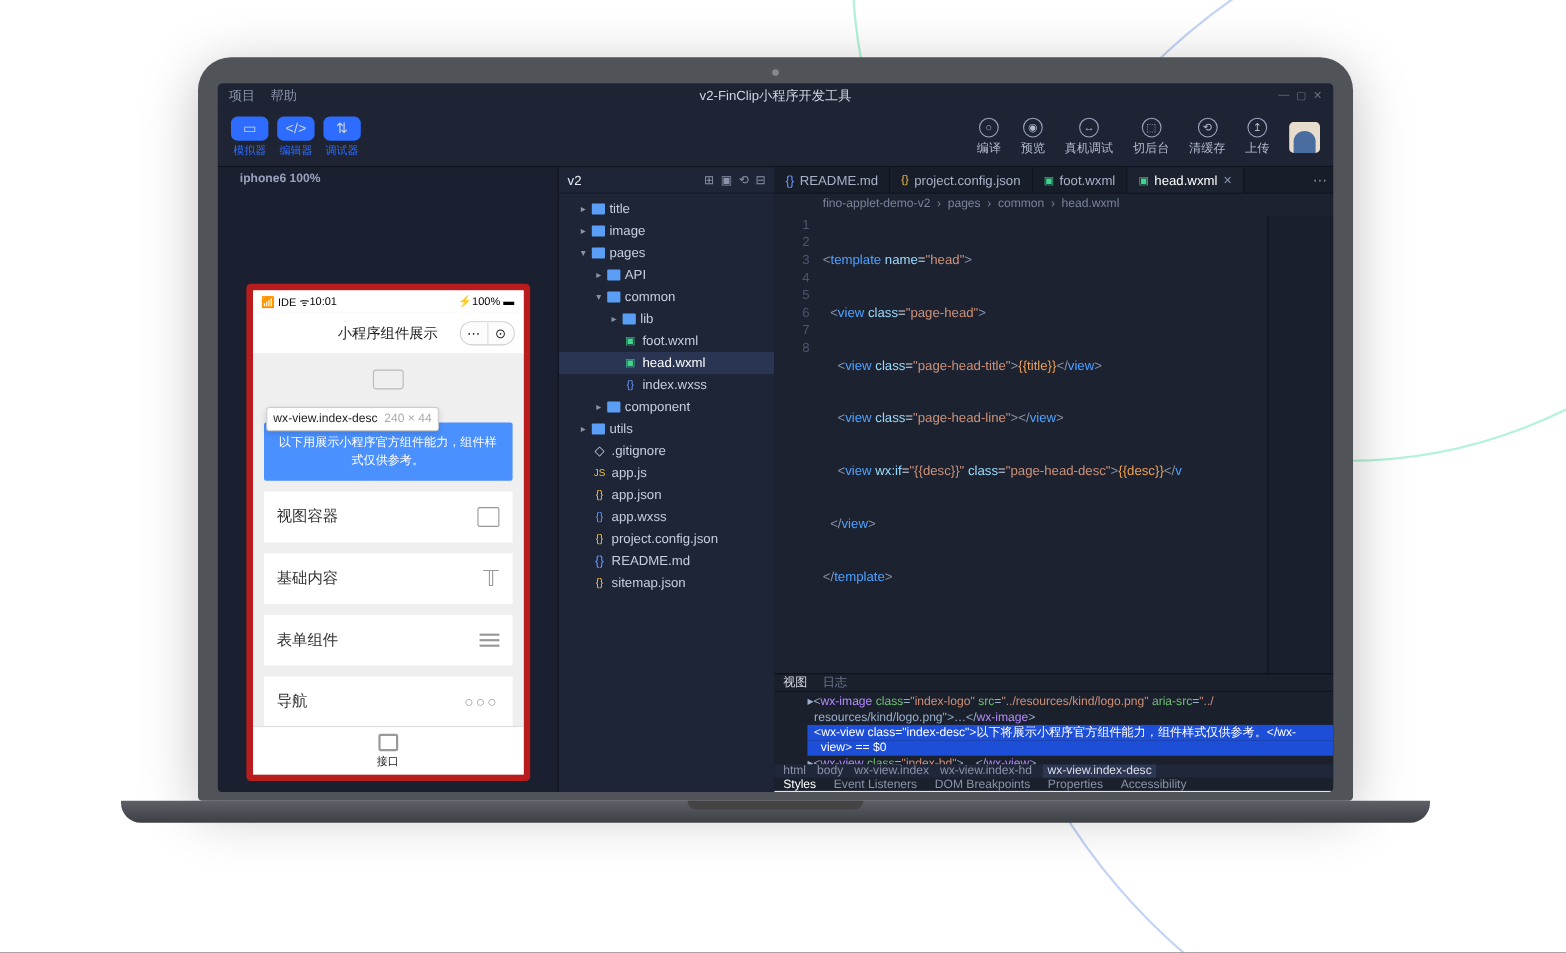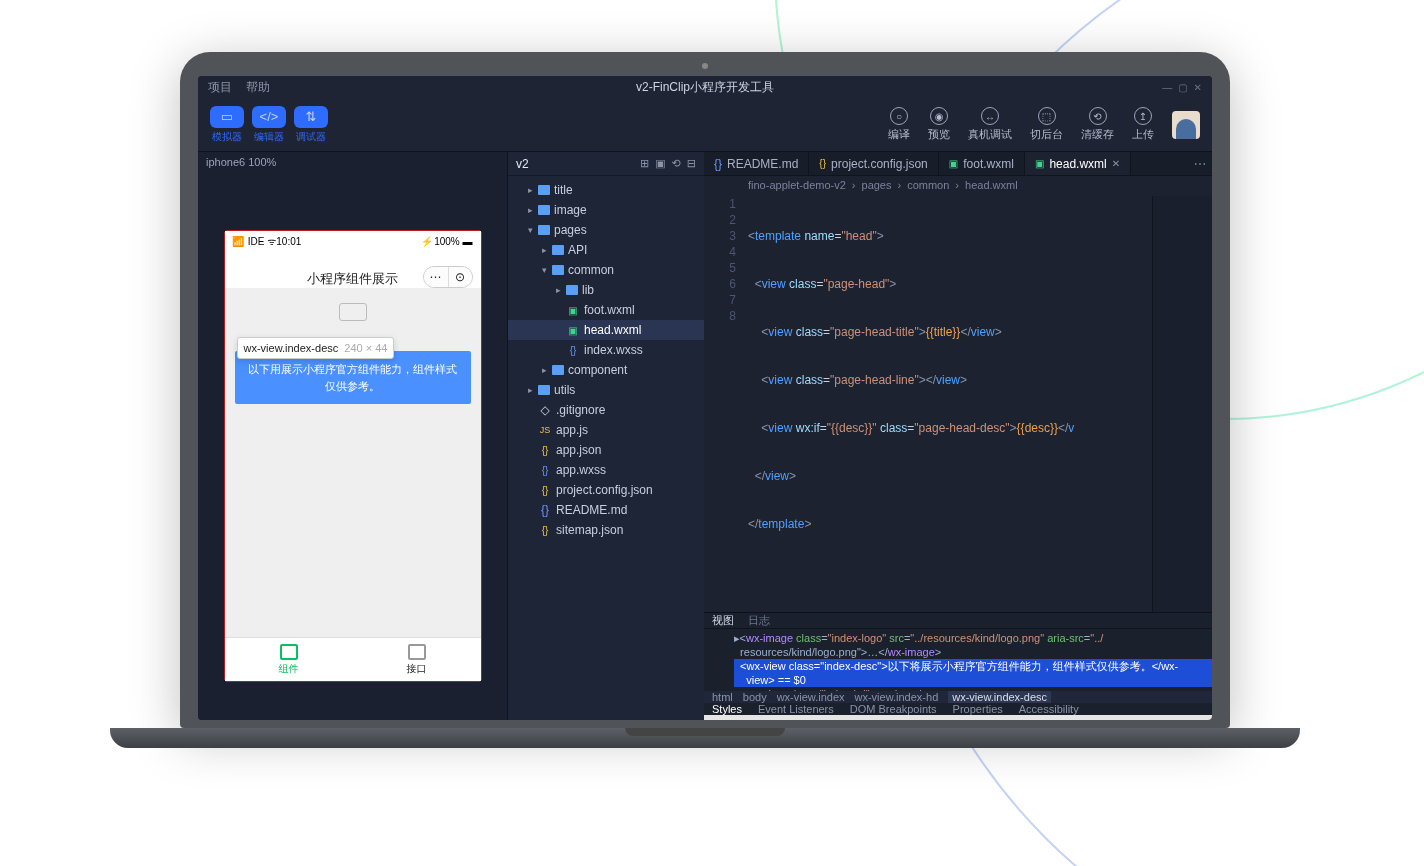--- a/index.html
+++ b/index.html
@@ -31,26 +31,26 @@
 .tbright { margin-left: auto; display: flex; gap: 18px; align-items: center; }
 .tbicon { display: flex; flex-direction: column; align-items: center; gap: 2px; color: #b4bbd0; font-size: 11px; }
 .tbicon .ic { width: 18px; height: 18px; border: 1.5px solid #9aa3bd; border-radius: 50%; display: flex; align-items: center; justify-content: center; font-size: 10px; }
 .avatar { width: 28px; height: 28px; background: #e8dccc; border-radius: 4px; display: flex; align-items: flex-end; justify-content: center; overflow: hidden; }
 .avatar::after { content: ""; width: 20px; height: 20px; background: #4a6da0; border-radius: 50% 50% 0 0; }
 
 .workspace { flex: 1; display: flex; min-height: 0; }
 
 
 .sim-panel { width: 310px; background: #1b2030; display: flex; flex-direction: column; border-right: 1px solid #0f1320; }
-.sim-header { height: 24px; font-size: 11px; color: #9aa3bd; padding: 4px 8px; }
+.sim-header { height: 24px; font-size: 11px; color: #9aa3bd; padding: 4px 20px; font-weight: bold; }
 .sim-canvas { flex: 1; display: flex; justify-content: center; padding-top: 54px; }
-.device { width: 258px; height: 452px; background: #efefef; border: 1px solid #b91c1c; border-radius: 4px; display: flex; flex-direction: column; font-size: 12px; color: #222; }
+.device { width: 258px; height: 452px; background: #efefef; border: 6px solid #b91c1c; border-radius: 4px; display: flex; flex-direction: column; font-size: 12px; color: #222; margin-top: 28px; }
 .statusbar { height: 20px; background: #fff; display: flex; align-items: center; padding: 0 8px; font-size: 10px; color: #000; }
 .statusbar .sp { flex: 1; text-align: left; }
-.navbar { height: 38px; background: #fff; display: flex; align-items: flex-end; justify-content: center; position: relative; border-bottom: 1px solid #eee; font-size: 13px; }
+.navbar { height: 38px; background: #fff; display: flex; align-items: center; justify-content: center; position: relative; border-bottom: 1px solid #eee; font-size: 13px; }
 .capsule { position: absolute; right: 8px; display: flex; border: 1px solid #ccc; border-radius: 14px; overflow: hidden; }
 .cap-btn { width: 24px; height: 20px; display: flex; align-items: center; justify-content: center; font-size: 12px; background: #fcfcfc; }
 .cap-btn + .cap-btn { border-left: 1px solid #ddd; }
 .page-body { flex: 1; background: #efefef; padding: 14px 10px; overflow: hidden; position: relative; }
 .ghost-icon { width: 28px; height: 18px; border: 1.5px solid #bbb; border-radius: 3px; margin: 0 auto 4px; }
 .tooltip { position: absolute; left: 12px; top: 48px; background: #fff; border: 1px solid #ccc; border-radius: 3px; padding: 4px 6px; font-size: 11px; display: flex; gap: 6px; z-index: 2; box-shadow: 0 2px 6px rgba(0,0,0,.15); }
 .tooltip .dim { color: #aaa; }
 .sel-block { margin-top: 30px; background: #4a90ff; color: #fff; padding: 10px; font-size: 11px; line-height: 1.5; border-radius: 2px; text-align: center; position: relative; z-index: 1; }
 .list-item { background: #fff; height: 46px; margin-top: 10px; display: flex; align-items: center; padding: 0 12px; font-size: 14px; color: #333; }
 .list-item .ic-sq { width: 20px; height: 18px; border: 1.5px solid #999; border-radius: 2px; margin-left: auto; }
@@ -107,21 +107,21 @@
 .dom-pane { height: 126px; overflow: hidden; padding: 2px 0 2px 30px; color: #9bb0cc; line-height: 14px; }
 .dom-line { white-space: pre; }
 .dom-line .dtag { color: #b38aff; }
 .dom-line .dattr { color: #6fbf73; }
 .dom-line.hl { background: #1d4ed8; color: #fff; }
 .dom-line.hl .dtag, .dom-line.hl .dattr { color: #fff; }
 
 .crumb-bar { height: 18px; background: #20273a; padding: 0 8px; color: #8a93a8; display: flex; align-items: flex-start; gap: 10px; }
 .crumb-bar .act { background: #2d3752; color: #d8deed; padding: 0 4px; }
 
-.sub-tabs { height: 20px; display: flex; align-items: flex-start; padding: 0 8px; gap: 16px; color: #8a93a8; border-bottom: 5px solid #e5e5e5; }
+.sub-tabs { height: 20px; display: flex; align-items: flex-start; padding: 0 8px; gap: 16px; color: #8a93a8; border-bottom: 1px solid #e5e5e5; }
 .sub-tabs .act { color: #fff; }
 
 .styles-row { flex: 1; display: flex; min-height: 0; }
 .styles-pane { flex: 1; padding: 0; color: #b9c2d8; overflow: hidden; }
 </style>
 </head>
 <body>
 
 <div class="bg-curve curve-green"></div>
 <div class="bg-curve curve-blue"></div>
@@ -204,26 +204,44 @@
                   <div class="cap-btn">⊙</div>
                 </div>
               </div>
               <div class="page-body">
                 <div class="ghost-icon"></div>
                 <div class="tooltip">
                   <span>wx-view.index-desc</span>
                   <span class="dim">240 × 44</span>
                 </div>
                 <div class="sel-block">以下用展示小程序官方组件能力，组件样式仅供参考。</div>
+                <div id="sim-list">
+                    <div class="list-item">
+                      <span>视图容器</span>
+                      <span class="ic-sq"></span>
+                    </div>
+                    <div class="list-item">
+                      <span>基础内容</span>
+                      <span class="ic-T">𝕋</span>
+                    </div>
+                    <div class="list-item">
+                      <span>表单组件</span>
+                      <span class="ic-lines">
+                        <span></span>
+                        <span></span>
+                        <span></span>
+                      </span>
+                    </div>
+                    <div class="list-item">
+                      <span>导航</span>
+                      <span class="ic-dots">○○○</span>
+                    </div>
+                  </div>
               </div>
               <div class="tabbar">
-                <div class="tabitm active">
-                    <div class="ic"></div>
-                    <span>组件</span>
-                  </div>
                 <div class="tabitm">
                     <div class="ic"></div>
                     <span>接口</span>
                   </div>
               </div>
             </div>
           </div>
         </div>
 
         <div class="tree-panel">

